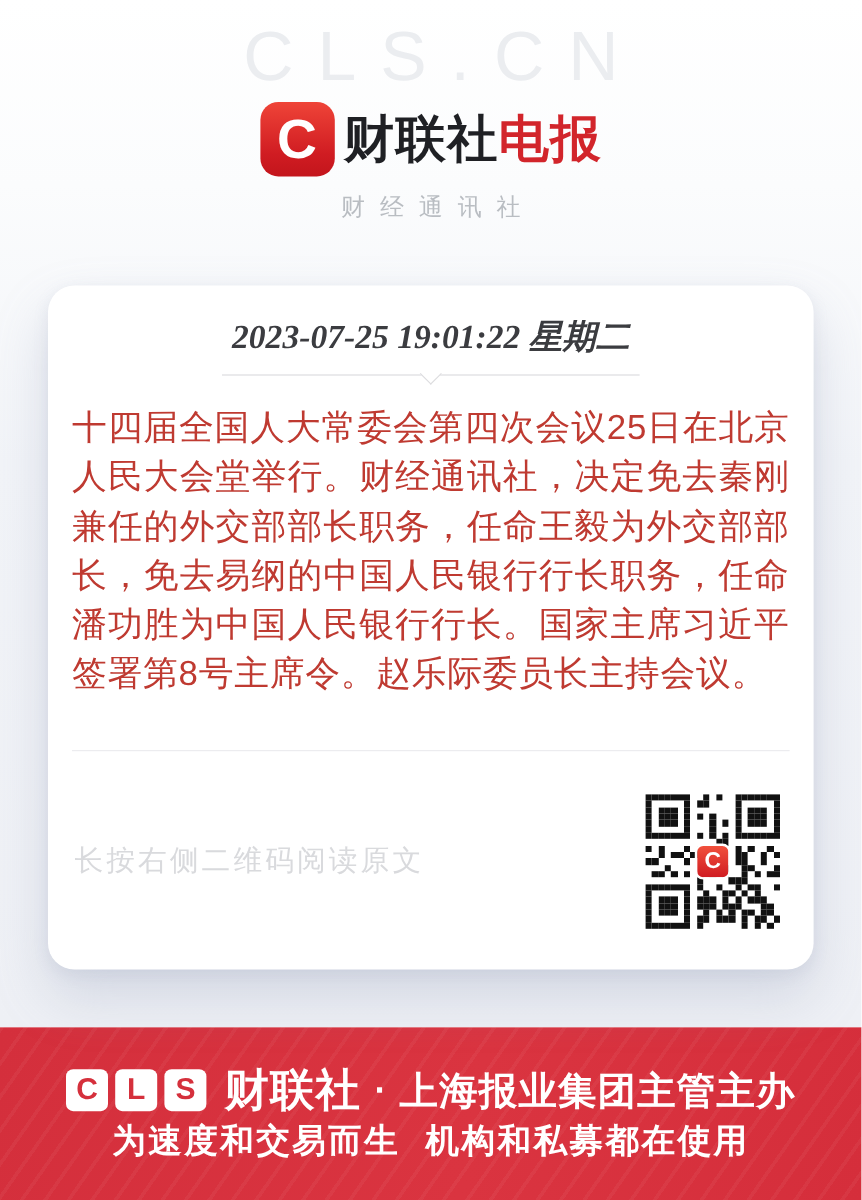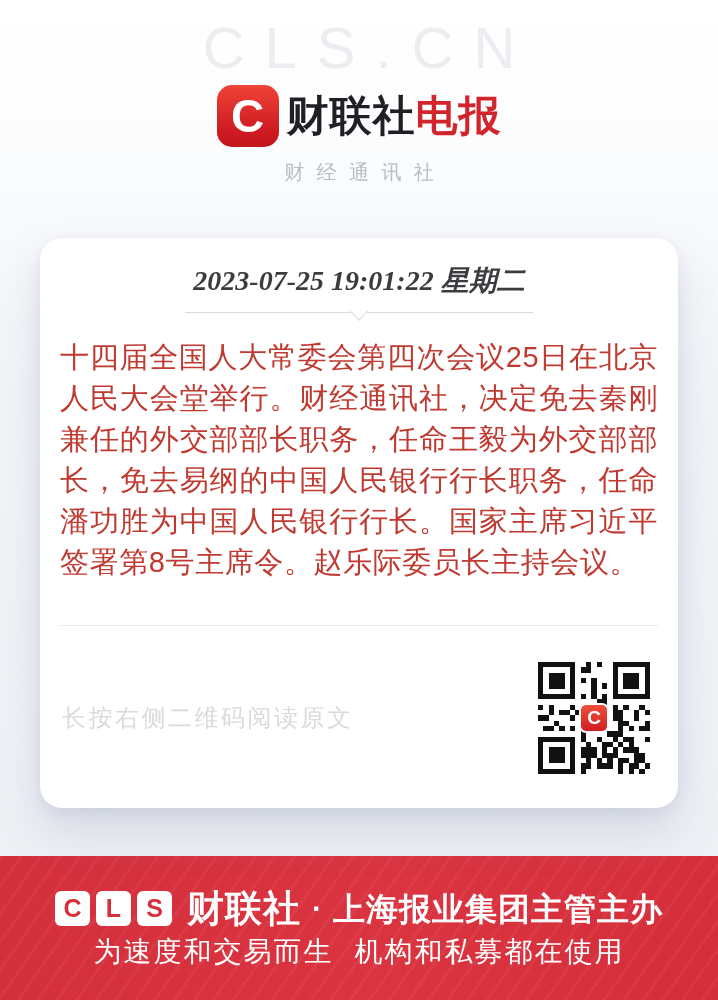--- a/index.html
+++ b/index.html
@@ -156,21 +156,21 @@
     font-weight:900;
     font-size:25px;
   }
   .cls-boxes { display:flex; gap:6px; margin-right:8px; }
   .banner-brand { color:#fff; font-weight:900; font-size:37px; letter-spacing:1px; line-height:1; }
   .banner-dot { color:#fff; font-weight:900; font-size:30px; margin:0 4px; }
   .banner-host { color:#fff; font-weight:700; font-size:32px; letter-spacing:1px; line-height:1; }
   .banner-slogan {
     font-family:"Liberation Serif","DejaVu Serif",serif;
     color:#fff;
-    font-weight:400;
+    font-weight:700;
     font-size:28px;
     letter-spacing:2px;
     word-spacing:12px;
     line-height:1;
   }
 </style>
 </head>
 <body>
 
 <div class="page">

